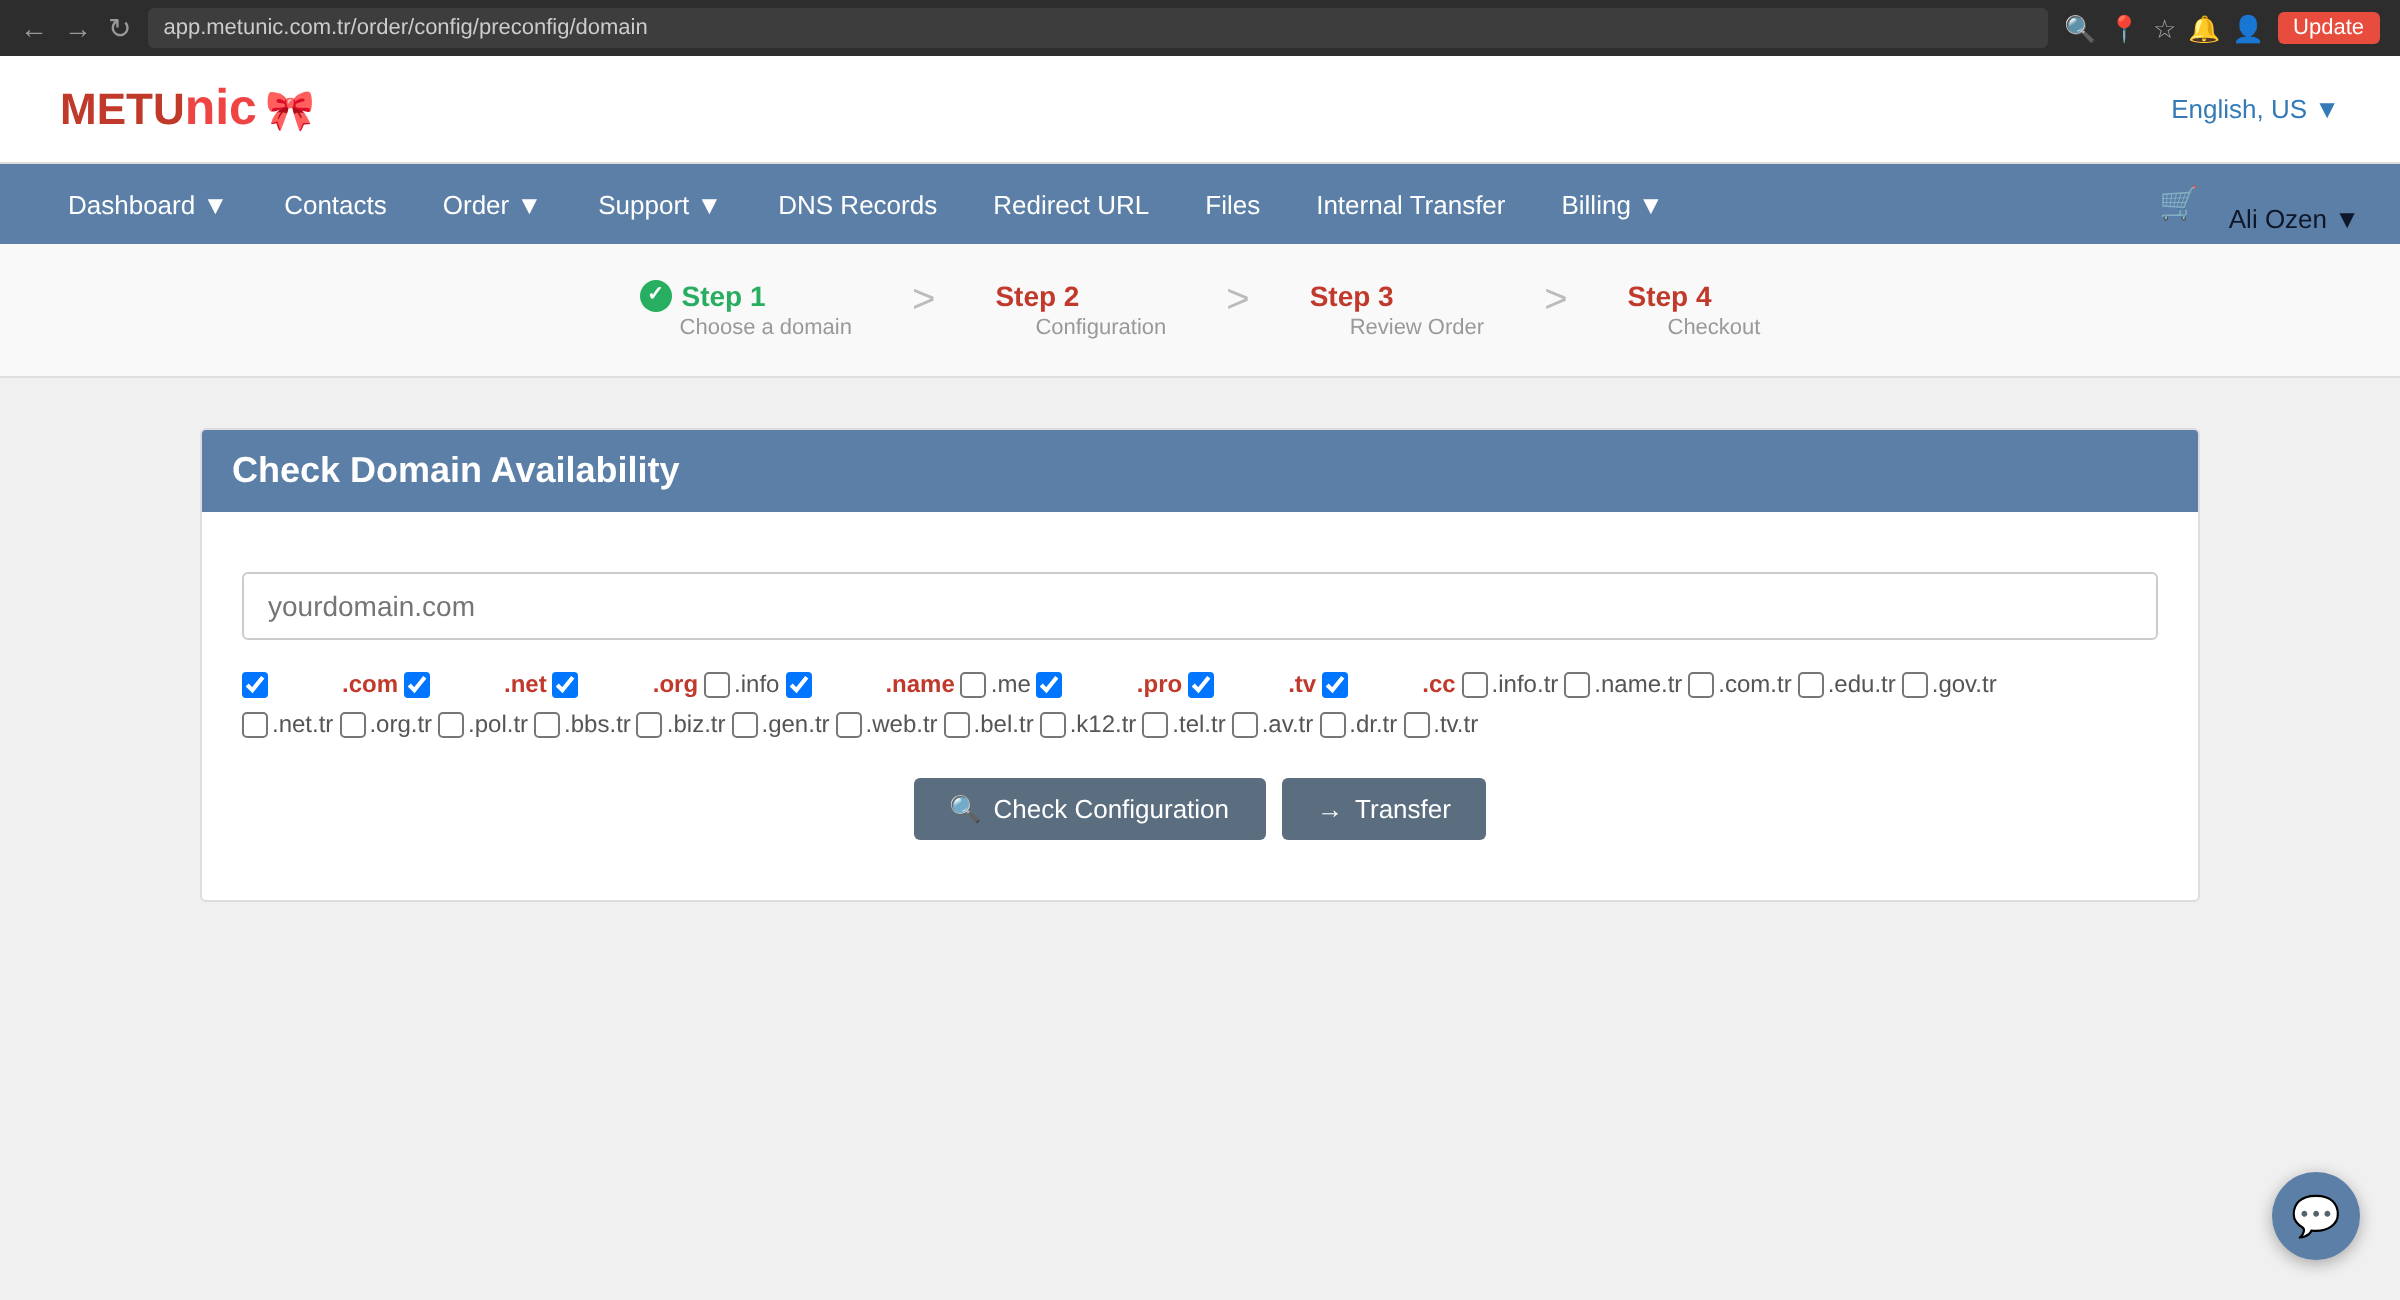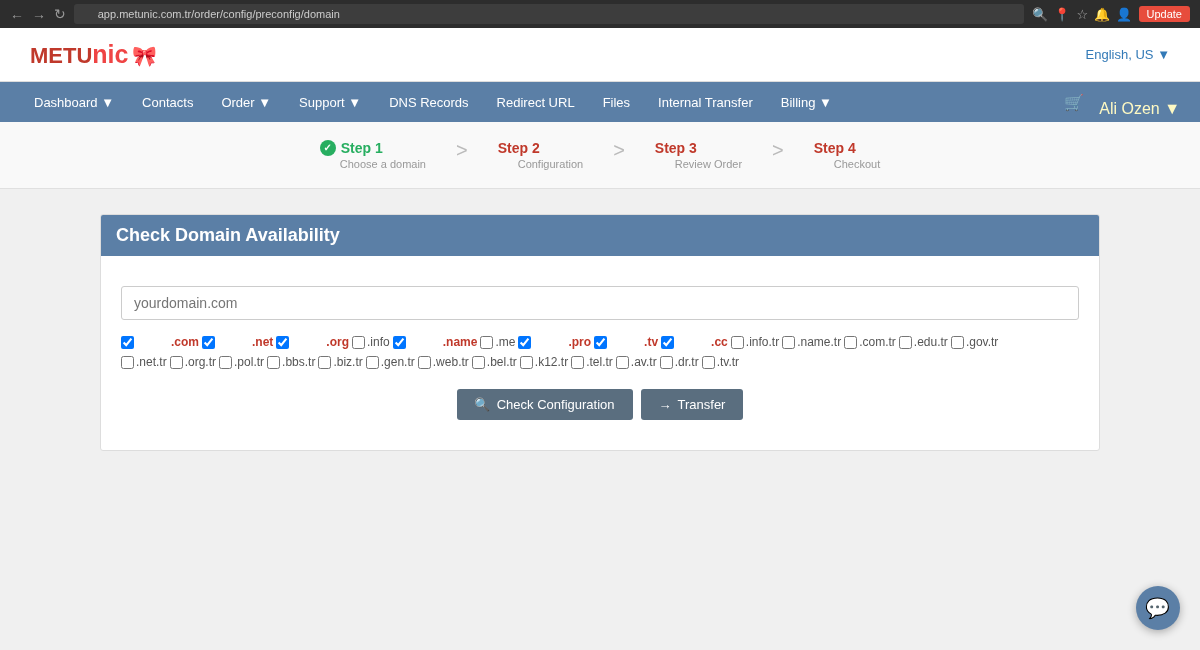--- a/index.html
+++ b/index.html
@@ -21,21 +21,21 @@
       background: none;
       border: none;
     }
     .address-bar {
       flex: 1;
       background: #3d3d3d;
       border-radius: 3px;
       height: 20px;
       display: flex;
       align-items: center;
-      padding: 0 24px;
+      padding: 0 8px;
       color: #ccc;
       font-size: 11px;
     }
     .browser-icons {
       display: flex;
       gap: 6px;
       align-items: center;
     }
     .browser-icon {
       color: #aaa;
@@ -99,21 +99,21 @@
       font-size: 13px;
       white-space: nowrap;
     }
     .nav-right {
       display: flex;
       align-items: center;
       gap: 15px;
       color: white;
     }
     .cart-icon { font-size: 16px; cursor: pointer; }
-    .user-menu { color: #fef9c3; cursor: pointer; font-size: 16px; margin-top: 14px; }
+    .user-menu { color: #0f172a; cursor: pointer; font-size: 13px; margin-top: 14px; }
 
     
     .steps-bar {
       background: #f9f9f9;
       border-bottom: 1px solid #e0e0e0;
       padding: 18px 40px;
       display: flex;
       align-items: center;
       justify-content: center;
       gap: 0;

